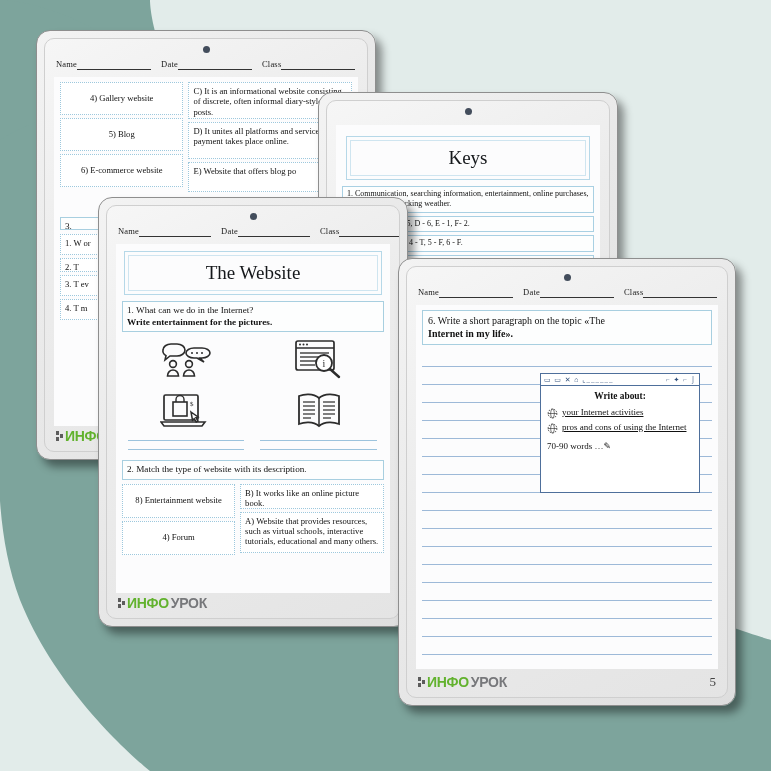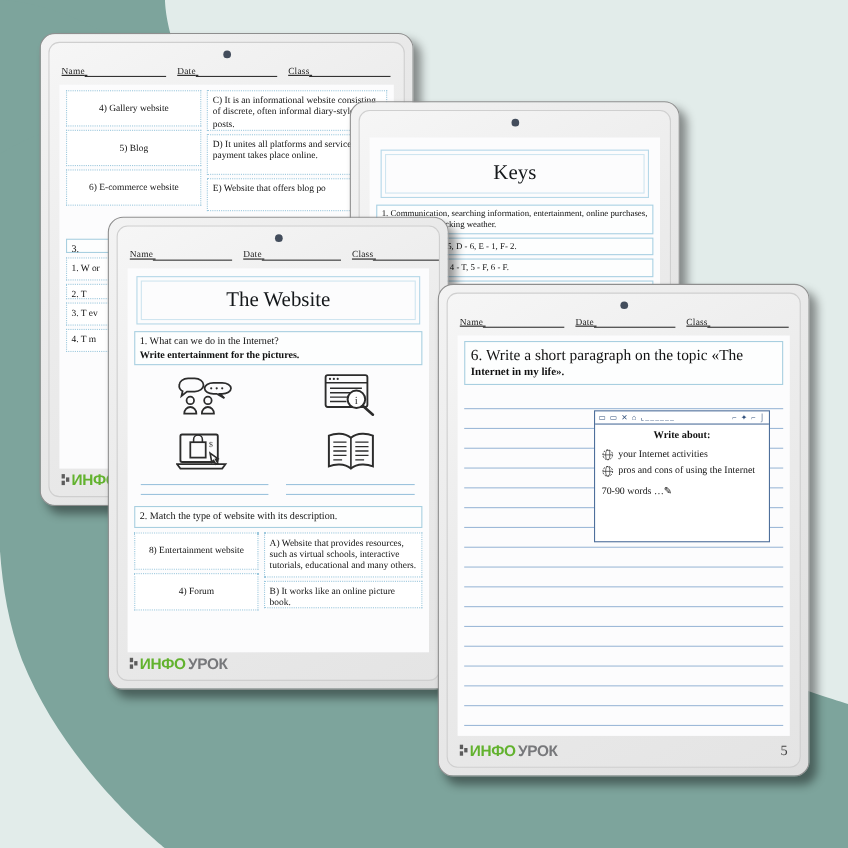--- a/index.html
+++ b/index.html
@@ -35,21 +35,21 @@
     background:#434d5c;
     margin:7px auto 0 auto;
   }
   .namebar{
     display:flex;gap:10px;
     font-size:8.5px;color:#1a1a1a;
     margin:6px 2px 4px 2px;
     letter-spacing:.2px;
     white-space:nowrap;
   }
-  .namebar span{display:inline-block;text-decoration:underline;}
+  .namebar span{display:inline-block;}
   .fill-line{border-bottom:1px solid #333;display:inline-block;}
   .sheet{
     background:#fcfcfd;
     position:absolute;
     left:9px;right:9px;
     box-sizing:border-box;
     padding:5px 6px;
     overflow:hidden;
   }
   .footer{
@@ -97,21 +97,21 @@
     position:absolute;background:#ffffff;border:1px solid #4e6f9b;
     box-sizing:border-box;
   }
   .callout .bar{
     border-bottom:1px solid #4e6f9b;height:11px;display:flex;align-items:center;
     justify-content:space-between;padding:0 3px;font-size:7px;color:#33527d;
     letter-spacing:1px;overflow:hidden;
   }
   .callout .body{padding:5px 6px 6px 6px;font-size:9px;color:#111;line-height:1.25;}
   .callout .ttl{text-align:center;font-weight:bold;margin-bottom:4px;font-size:9.4px;}
-  .callout .li{display:flex;gap:4px;align-items:flex-start;margin-bottom:3px;}
+  .callout .li{display:flex;gap:4px;align-items:flex-start;margin-bottom:3px;text-decoration:underline;}
   .callout .words{text-align:left;margin-top:7px;}
   .globe{flex:0 0 auto;width:11px;height:11px;margin-top:1px;}
   .pics{display:flex;flex-wrap:wrap;gap:4px;}
   .pic-cell{width:49%;box-sizing:border-box;text-align:center;}
   .pic-cell svg{display:block;margin:2px auto 4px auto;}
   .pic-line{border-bottom:1px solid #9cc3dd;margin:0 6px 4px 6px;height:0;}
   .clip{overflow:hidden;}
 </style>
 </head>
 <body>
@@ -303,22 +303,22 @@
       </div>
 
       <div class="q-box" style="margin-top:6px;">2. Match the type of website with its description.</div>
 
       <div class="match-grid">
         <div class="match-col" style="width:44%;">
           <div class="dash-box" style="height:34px;display:flex;align-items:center;justify-content:center;text-align:center;">8) Entertainment website</div>
           <div class="dash-box" style="height:34px;display:flex;align-items:center;justify-content:center;text-align:center;">4) Forum</div>
         </div>
         <div class="match-col" style="width:56%;">
+          <div class="dash-box" style="height:25px;">B) It works like an online picture book.</div>
           <div class="dash-box" style="height:41px;">A) Website that provides resources, such as virtual schools, interactive tutorials, educational and many others.</div>
-          <div class="dash-box" style="height:25px;">B) It works like an online picture book.</div>
         </div>
       </div>
     </div>
 
     <div class="footer">
       <div class="logo">
         <span class="dots">
             <i class="d1"></i>
             <i class="d2"></i>
             <i class="d3"></i>
@@ -335,21 +335,21 @@
   <div class="card-inner">
     <div class="cam"></div>
     <div class="namebar">
       <span><span>Name</span><span class="fill-line" style="width:74px;">&nbsp;</span></span>
       <span><span>Date</span><span class="fill-line" style="width:74px;">&nbsp;</span></span>
       <span><span>Class</span><span class="fill-line" style="width:74px;">&nbsp;</span></span>
     </div>
 
     <div class="sheet clip" style="top:38px;bottom:28px;">
       <div class="q-box" style="padding:4px 5px;">
-        <div style="font-size:14px;">6. Write a short paragraph on the topic «The</div>
+        <div style="font-size:10px;">6. Write a short paragraph on the topic «The</div>
         <div style="font-weight:bold;font-size:10px;">Internet in my life».</div>
       </div>
       <div>
         <div class="ln" style="border-bottom:1px solid #9db9d8;height:17px;"></div>
         <div class="ln" style="border-bottom:1px solid #9db9d8;height:17px;"></div>
         <div class="ln" style="border-bottom:1px solid #9db9d8;height:17px;"></div>
         <div class="ln" style="border-bottom:1px solid #9db9d8;height:17px;"></div>
         <div class="ln" style="border-bottom:1px solid #9db9d8;height:17px;"></div>
         <div class="ln" style="border-bottom:1px solid #9db9d8;height:17px;"></div>
         <div class="ln" style="border-bottom:1px solid #9db9d8;height:17px;"></div>

